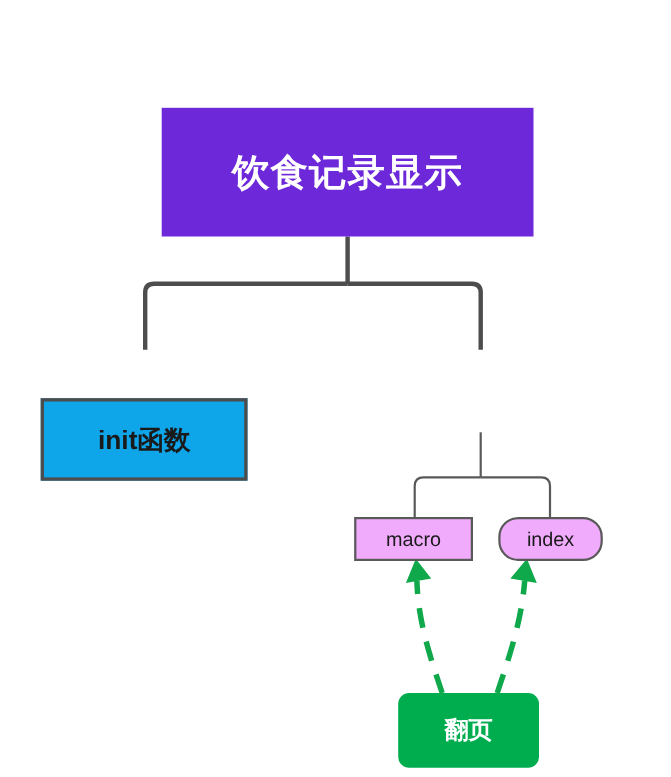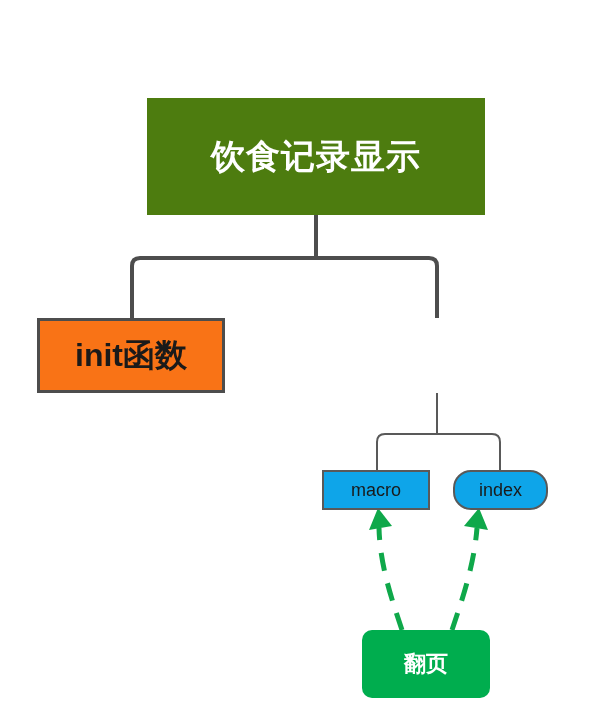--- a/index.html
+++ b/index.html
@@ -35,61 +35,62 @@
     justify-content: center;
     text-align: center;
     white-space: nowrap;
   }
   
   .node-root {
     left: 147px;
     top: 98px;
     width: 338px;
     height: 117px;
-    background: #4d7c0f;
+    background: #6d28d9;
     color: #ffffff;
     font-size: 34px;
     font-weight: bold;
     letter-spacing: 1px;
   }
   
   .node-green-round {
     left: 362px;
     top: 630px;
     width: 128px;
     height: 68px;
     background: #00ad4e;
     color: #ffffff;
     font-size: 22px;
     font-weight: bold;
     border-radius: 10px;
   }
   
   .node-box-lg {
-    background: #f97316;
+    background: #0ea5e9;
     border: 3px solid #4d4d4d;
     color: #1a1a1a;
-    font-size: 32px;
+    font-size: 24px;
     font-weight: bold;
+    margin-top: 44px;
   }
   .node-init {
     left: 37px;
     top: 318px;
     width: 188px;
     height: 75px;
   }
   .node-pagination {
     left: 277px;
     top: 318px;
     width: 316px;
     height: 75px;
   }
   
   .node-box-sm {
-    background: #0ea5e9;
+    background: #f0abfc;
     border: 2px solid #595959;
     color: #1a1a1a;
     font-size: 18px;
     font-weight: normal;
   }
   .node-macro {
     left: 322px;
     top: 470px;
     width: 108px;
     height: 40px;

